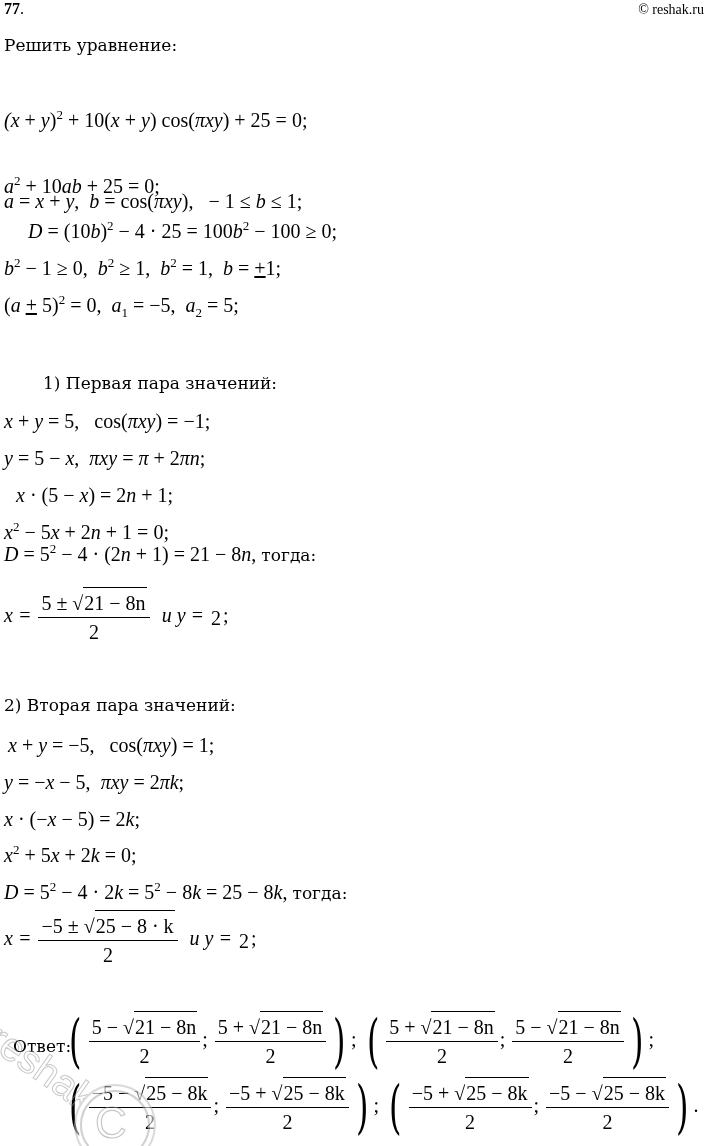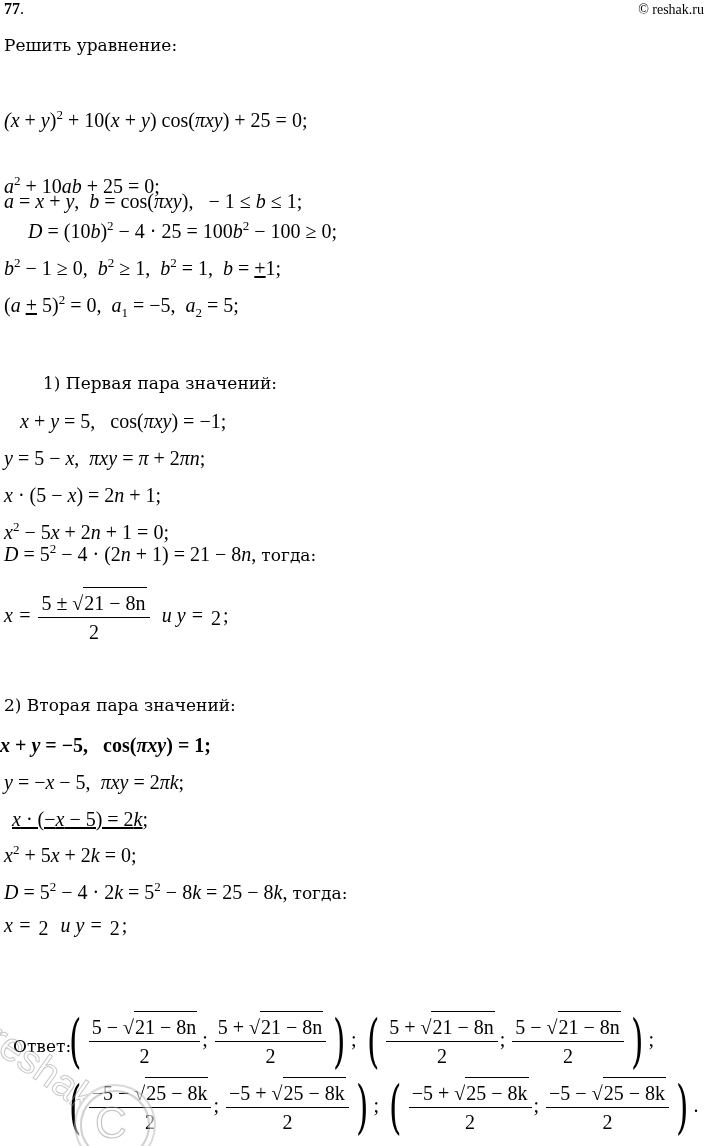--- a/index.html
+++ b/index.html
@@ -51,48 +51,49 @@
 <div class="abs txt" style="left:4px; top:35px;">Решить уравнение:</div>
 
 <div class="abs mline" style="left:4px; top:108px;"><i>(x</i> + <i>y</i>)<sup>2</sup> + 10(<i>x</i> + <i>y</i>) cos(<i>πxy</i>) + 25 = 0;</div>
 <div class="abs mline" style="left:4px; top:145px;margin-top:44px;"><i>a</i> = <i>x</i> + <i>y</i>,&nbsp; <i>b</i> = cos(<i>πxy</i>),&nbsp;&nbsp; − 1 ≤ <i>b</i> ≤ 1;</div>
 <div class="abs mline" style="left:4px; top:174px;"><i>a</i><sup>2</sup> + 10<i>ab</i> + 25 = 0;</div>
 <div class="abs mline" style="left:4px; top:219px;margin-left:24px;"><i>D</i> = (10<i>b</i>)<sup>2</sup> − 4 · 25 = 100<i>b</i><sup>2</sup> − 100 ≥ 0;</div>
 <div class="abs mline" style="left:4px; top:256px;"><i>b</i><sup>2</sup> − 1 ≥ 0,&nbsp; <i>b</i><sup>2</sup> ≥ 1,&nbsp; <i>b</i><sup>2</sup> = 1,&nbsp; <i>b</i> = <u>+</u>1;</div>
 <div class="abs mline" style="left:4px; top:293px;">(<i>a</i> <u>+</u> 5)<sup>2</sup> = 0,&nbsp; <i>a</i><sub>1</sub> = −5,&nbsp; <i>a</i><sub>2</sub> = 5;</div>
 
 <div class="abs txt" style="left:4px; top:373px;margin-left:39px;">1) Первая пара значений:</div>
-<div class="abs mline" style="left:20px; top:409px;"><i>x</i> + <i>y</i> = 5,&nbsp;&nbsp; cos(<i>πxy</i>) = −1;</div>
+<div class="abs mline" style="left:4px; top:409px;"><i>x</i> + <i>y</i> = 5,&nbsp;&nbsp; cos(<i>πxy</i>) = −1;</div>
 <div class="abs mline" style="left:4px; top:446px;"><i>y</i> = 5 − <i>x</i>,&nbsp; <i>πxy</i> = <i>π</i> + 2<i>πn</i>;</div>
-<div class="abs mline" style="left:4px; top:483px;"><i>x</i> · (5 − <i>x</i>) = 2<i>n</i> + 1;</div>
+<div class="abs mline" style="left:16px; top:483px;"><i>x</i> · (5 − <i>x</i>) = 2<i>n</i> + 1;</div>
 <div class="abs mline" style="left:4px; top:520px;"><i>x</i><sup>2</sup> − 5<i>x</i> + 2<i>n</i> + 1 = 0;</div>
 <div class="abs mline" style="left:4px; top:542px;"><i>D</i> = 5<sup>2</sup> − 4 · (2<i>n</i> + 1) = 21 − 8<i>n</i>, <span style="font-family:'DejaVu Serif',serif;font-size:17px;">тогда:</span></div>
 
 <div class="abs mline" style="left:4px; top:590px;">
   <i>x =</i>
   <span class="frac">
     <span class="top"><span>5 ± </span><span class="sqrt"><span>√</span><span class="rad">21 − 8n</span></span></span>
     <span class="bot">2</span>
   </span>
   &nbsp;<i>и</i>&nbsp;<i>y =</i>
   <span class="frac">
     <span class="bot">2</span>
   </span><span>;</span>
 </div>
 
 <div class="abs txt" style="left:4px; top:695px;">2) Вторая пара значений:</div>
-<div class="abs mline" style="left:0; top:733px;font-weight:bold;"><i>x</i> + <i>y</i> = −5,&nbsp;&nbsp; cos(<i>πxy</i>) = 1;</div>
+<div class="abs mline" style="left:8px; top:733px;"><i>x</i> + <i>y</i> = −5,&nbsp;&nbsp; cos(<i>πxy</i>) = 1;</div>
 <div class="abs mline" style="left:4px; top:770px;"><i>y</i> = −<i>x</i> − 5,&nbsp; <i>πxy</i> = 2<i>πk</i>;</div>
-<div class="abs mline" style="left:12px; top:807px;text-decoration:underline;"><i>x</i> · (−<i>x</i> − 5) = 2<i>k</i>;</div>
+<div class="abs mline" style="left:4px; top:807px;"><i>x</i> · (−<i>x</i> − 5) = 2<i>k</i>;</div>
 <div class="abs mline" style="left:4px; top:843px;"><i>x</i><sup>2</sup> + 5<i>x</i> + 2<i>k</i> = 0;</div>
 <div class="abs mline" style="left:4px; top:880px;text-align:right;"><i>D</i> = 5<sup>2</sup> − 4 · 2<i>k</i> = 5<sup>2</sup> − 8<i>k</i> = 25 − 8<i>k</i>, <span style="font-family:'DejaVu Serif',serif;font-size:17px;">тогда:</span></div>
 
 <div class="abs mline" style="left:4px; top:913px;">
   <i>x =</i>
   <span class="frac">
+    <span class="top"><span>−5 ± </span><span class="sqrt"><span>√</span><span class="rad">25 − 8 · k</span></span></span>
     <span class="bot">2</span>
   </span>
   &nbsp;<i>и</i>&nbsp;<i>y =</i>
   <span class="frac">
     <span class="bot">2</span>
   </span><span>;</span>
 </div>
 
 <div class="abs txt" style="left:13px; top:1036px;">Ответ:</div>
 

